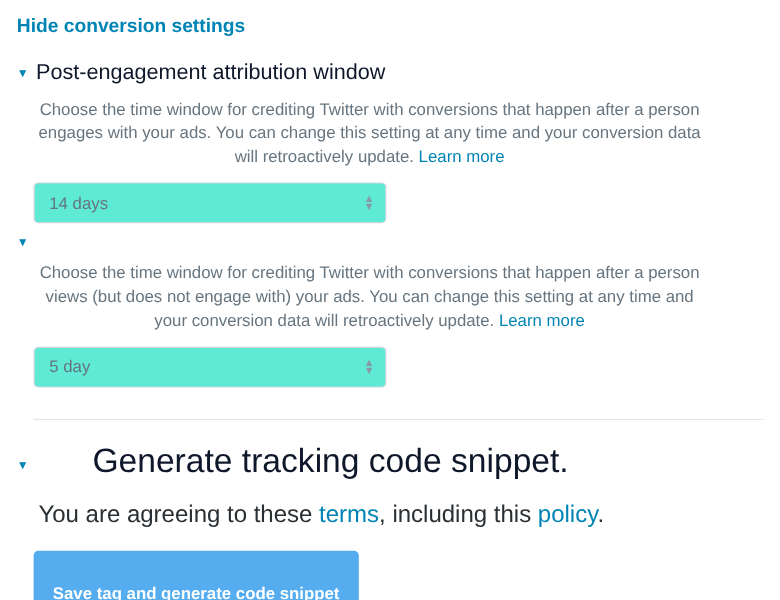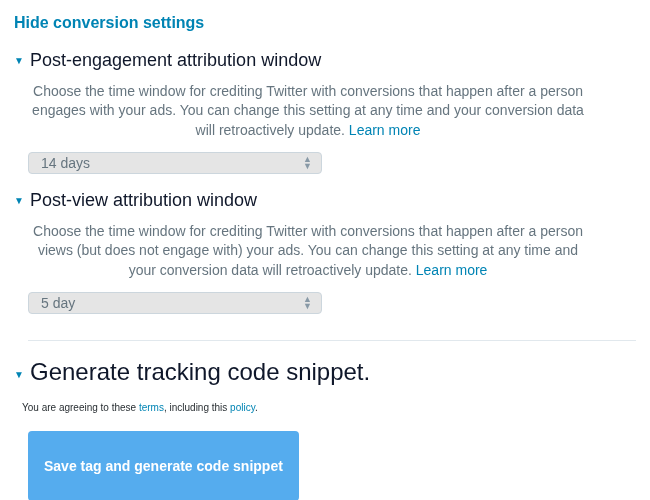--- a/index.html
+++ b/index.html
@@ -36,45 +36,46 @@
     line-height: 1;
     position: relative;
     top: -2px;
   }
   .section-title {
     font-size: 18px;
     font-weight: 400;
     color: #0f172a;
   }
   .section-title.big {
-    font-size: 24px;
+    font-size: 28px;
+    margin-left: 47px;
   }
   .section-desc {
     color: #66757f;
     font-size: 14px;
     margin: 0 0 12px 14px;
     max-width: 560px;
     text-align: center;
   }
   .section-desc a, .inline-link {
     color: #0084b4;
     text-decoration: none;
     cursor: pointer;
   }
   .select-wrap {
     margin-left: 14px;
     display: inline-block;
     position: relative;
   }
   .select {
     width: 294px;
-    height: 22px;
+    height: 34px;
     border: 1px solid #ccd6dd;
     border-radius: 4px;
-    background: #e5e5e5;
+    background: #5eead4;
     padding: 0 36px 0 12px;
     font-size: 14px;
     color: #66757f;
     display: flex;
     align-items: center;
     cursor: pointer;
   }
   .select-arrows {
     position: absolute;
     right: 10px;
@@ -87,23 +88,23 @@
     font-size: 9px;
     line-height: 7px;
     pointer-events: none;
   }
   hr.sep {
     border: none;
     border-top: 1px solid #e1e8ed;
     margin: 26px 0 0 14px;
   }
   .agree-line {
-    margin: 12px 0 16px 8px;
+    margin: 12px 0 16px 18px;
     color: #292f33;
-    font-size: 10px;
+    font-size: 20px;
   }
   .primary-btn {
     background: #55acee;
     color: #fff;
     border: none;
     border-radius: 4px;
     font-weight: 700;
     font-size: 14px;
     padding: 27px 16px;
     margin-left: 14px;
@@ -131,21 +132,20 @@
     <div class="select-arrows">
         <span>▲</span>
         <span>▼</span>
       </div>
   </div>
 </div>
 
 <div class="section">
   <div class="section-header">
     <span class="caret">▼</span>
-    <h2 class="section-title">Post-view attribution window</h2>
   </div>
   <p class="section-desc">
     <span>Choose the time window for crediting Twitter with conversions that happen after a person views (but does not engage with) your ads. You can change this setting at any time and your conversion data will retroactively update.</span>
     <span> </span><a class="inline-link">Learn more</a>
   </p>
   <div class="select-wrap">
     <div class="select">
         <span>5 day</span>
       </div>
     <div class="select-arrows">

